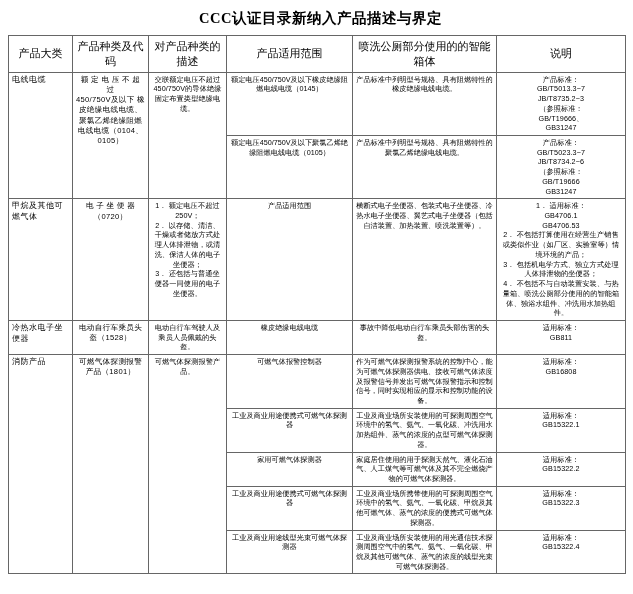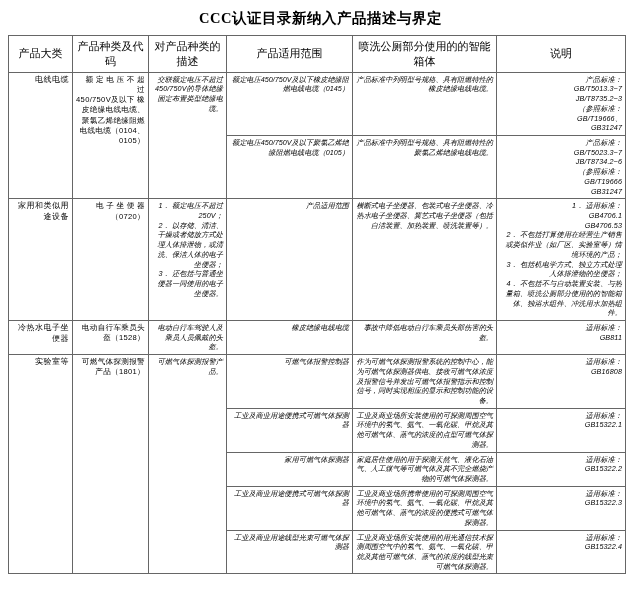--- a/index.html
+++ b/index.html
@@ -42,36 +42,35 @@
     font-family: "Liberation Sans", "DejaVu Sans", sans-serif;
   }
   table.main thead th {
     text-align: center;
     vertical-align: middle;
     background: #ffffff;
     font-size: 11px;
     padding: 3px 2px;
   }
   td.c-cat {
-    text-align: right;
+    text-align: left;
     vertical-align: middle;
     font-size: 8px;
     font-weight: bold;
     letter-spacing: 0.5px;
   }
   td.c-kind {
-    text-align: right;
+    text-align: center;
     vertical-align: middle;
     font-size: 7.6px;
     font-weight: bold;
     letter-spacing: 0.3px;
   }
   td.c-desc, td.c-scope, td.c-listed, td.c-note {
-    text-align: right;
-    font-style: italic;
+    text-align: center;
   }
   td.c-desc { letter-spacing: 0.1px; }
   td.c-note { letter-spacing: 0.1px; }
   .cell-block { white-space: pre-wrap; }
   col.w1 { width: 64px; }
   col.w2 { width: 76px; }
   col.w3 { width: 78px; }
   col.w4 { width: 126px; }
   col.w5 { width: 144px; }
   col.w6 { width: 129px; }
@@ -122,21 +121,21 @@
         <td class="c-listed"><span class="cell-block">产品标准中列明型号规格、具有阻燃特性的聚氯乙烯绝缘电线电缆。</span></td>
         <td class="c-note"><span class="cell-block">产品标准：
 GB/T5023.3~7
 JB/T8734.2~6
 （参照标准：
 GB/T19666
 GB31247</span></td>
       </tr>
 
       <tr>
-        <td class="c-cat"><span class="cell-block">家用和类似用途设备</span></td>
+        <td class="c-cat"><span class="cell-block">甲烷及其他可燃气体</span></td>
         <td class="c-kind"><span class="cell-block">电 子 坐 便 器
 （0720）</span></td>
         <td class="c-desc"><span class="cell-block">1． 额定电压不超过250V；
 2． 以存储、清洁、干燥或者储放方式处理人体排泄物，或清洗、保洁人体的电子坐便器；
 3． 还包括与普通坐便器一同使用的电子坐便器。</span></td>
         <td class="c-scope"><span class="cell-block">产品适用范围</span></td>
         <td class="c-listed"><span class="cell-block">横断式电子坐便器、包装式电子坐便器、冷热水电子坐便器、翼艺式电子坐便器（包括自洁装置、加热装置、喷洗装置等）。</span></td>
         <td class="c-note"><span class="cell-block">1． 适用标准：
 GB4706.1
 GB4706.53
@@ -149,31 +148,31 @@
         <td class="c-cat"><span class="cell-block">冷热水电子坐便器</span></td>
         <td class="c-kind"><span class="cell-block">电动自行车乘员头盔（1528）</span></td>
         <td class="c-desc"><span class="cell-block">电动自行车驾驶人及乘员人员佩戴的头盔。</span></td>
         <td class="c-scope"><span class="cell-block">橡皮绝缘电线电缆</span></td>
         <td class="c-listed"><span class="cell-block">事故中降低电动自行车乘员头部伤害的头盔。</span></td>
         <td class="c-note"><span class="cell-block">适用标准：
 GB811</span></td>
       </tr>
 
       <tr>
-        <td class="c-cat" rowspan="5"><span class="cell-block">实验室等</span></td>
+        <td class="c-cat" rowspan="5"><span class="cell-block">消防产品</span></td>
         <td class="c-kind" rowspan="5"><span class="cell-block">可燃气体探测报警产品（1801）</span></td>
         <td class="c-desc" rowspan="5"><span class="cell-block">可燃气体探测报警产品。</span></td>
         <td class="c-scope"><span class="cell-block">可燃气体报警控制器</span></td>
         <td class="c-listed"><span class="cell-block">作为可燃气体探测报警系统的控制中心，能为可燃气体探测器供电、接收可燃气体浓度及报警信号并发出可燃气体报警指示和控制信号，同时实现相应的显示和控制功能的设备。</span></td>
         <td class="c-note"><span class="cell-block">适用标准：
 GB16808</span></td>
       </tr>
       <tr>
         <td class="c-scope"><span class="cell-block">工业及商业用途便携式可燃气体探测器</span></td>
-        <td class="c-listed"><span class="cell-block">工业及商业场所安装使用的可探测周围空气环境中的氢气、氨气、一氧化碳、甲烷及其他可燃气体、蒸气的浓度的点型可燃气体探测器。</span></td>
+        <td class="c-listed"><span class="cell-block">工业及商业场所安装使用的可探测周围空气环境中的氢气、氨气、一氧化碳、冲洗用水加热组件、蒸气的浓度的点型可燃气体探测器。</span></td>
         <td class="c-note"><span class="cell-block">适用标准：
 GB15322.1</span></td>
       </tr>
       <tr>
         <td class="c-scope"><span class="cell-block">家用可燃气体探测器</span></td>
         <td class="c-listed"><span class="cell-block">家庭居住使用的用于探测天然气、液化石油气、人工煤气等可燃气体及其不完全燃烧产物的可燃气体探测器。</span></td>
         <td class="c-note"><span class="cell-block">适用标准：
 GB15322.2</span></td>
       </tr>
       <tr>

